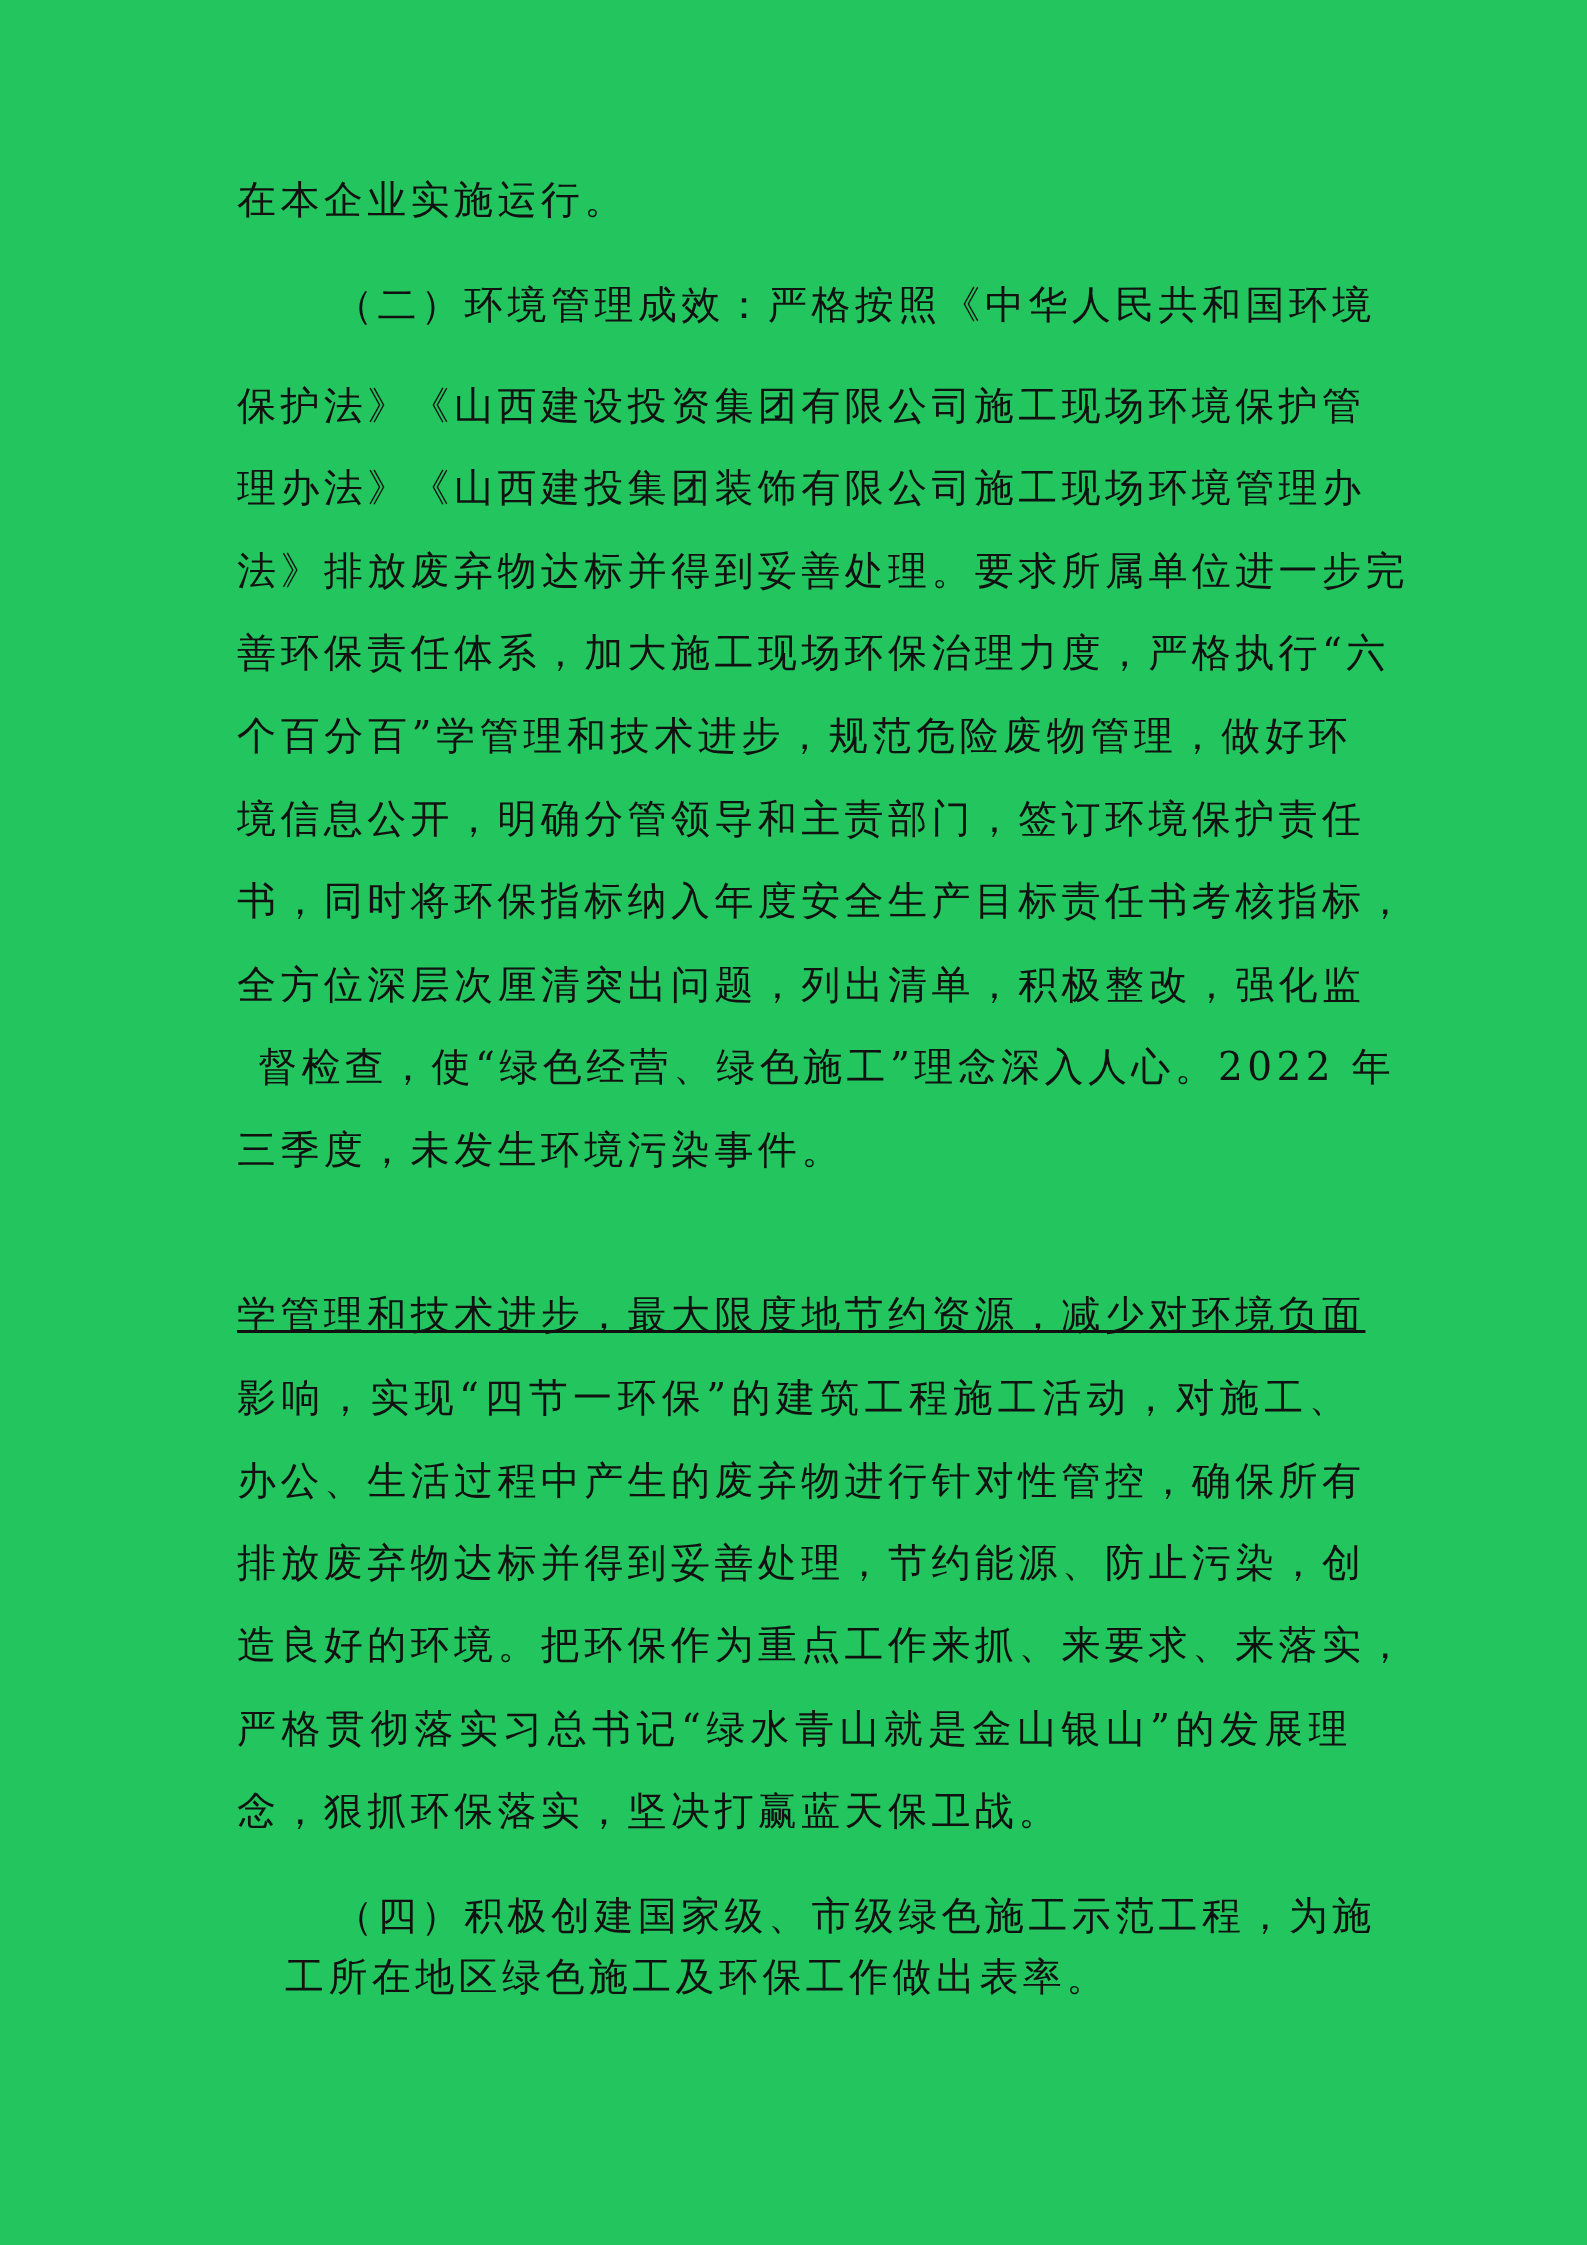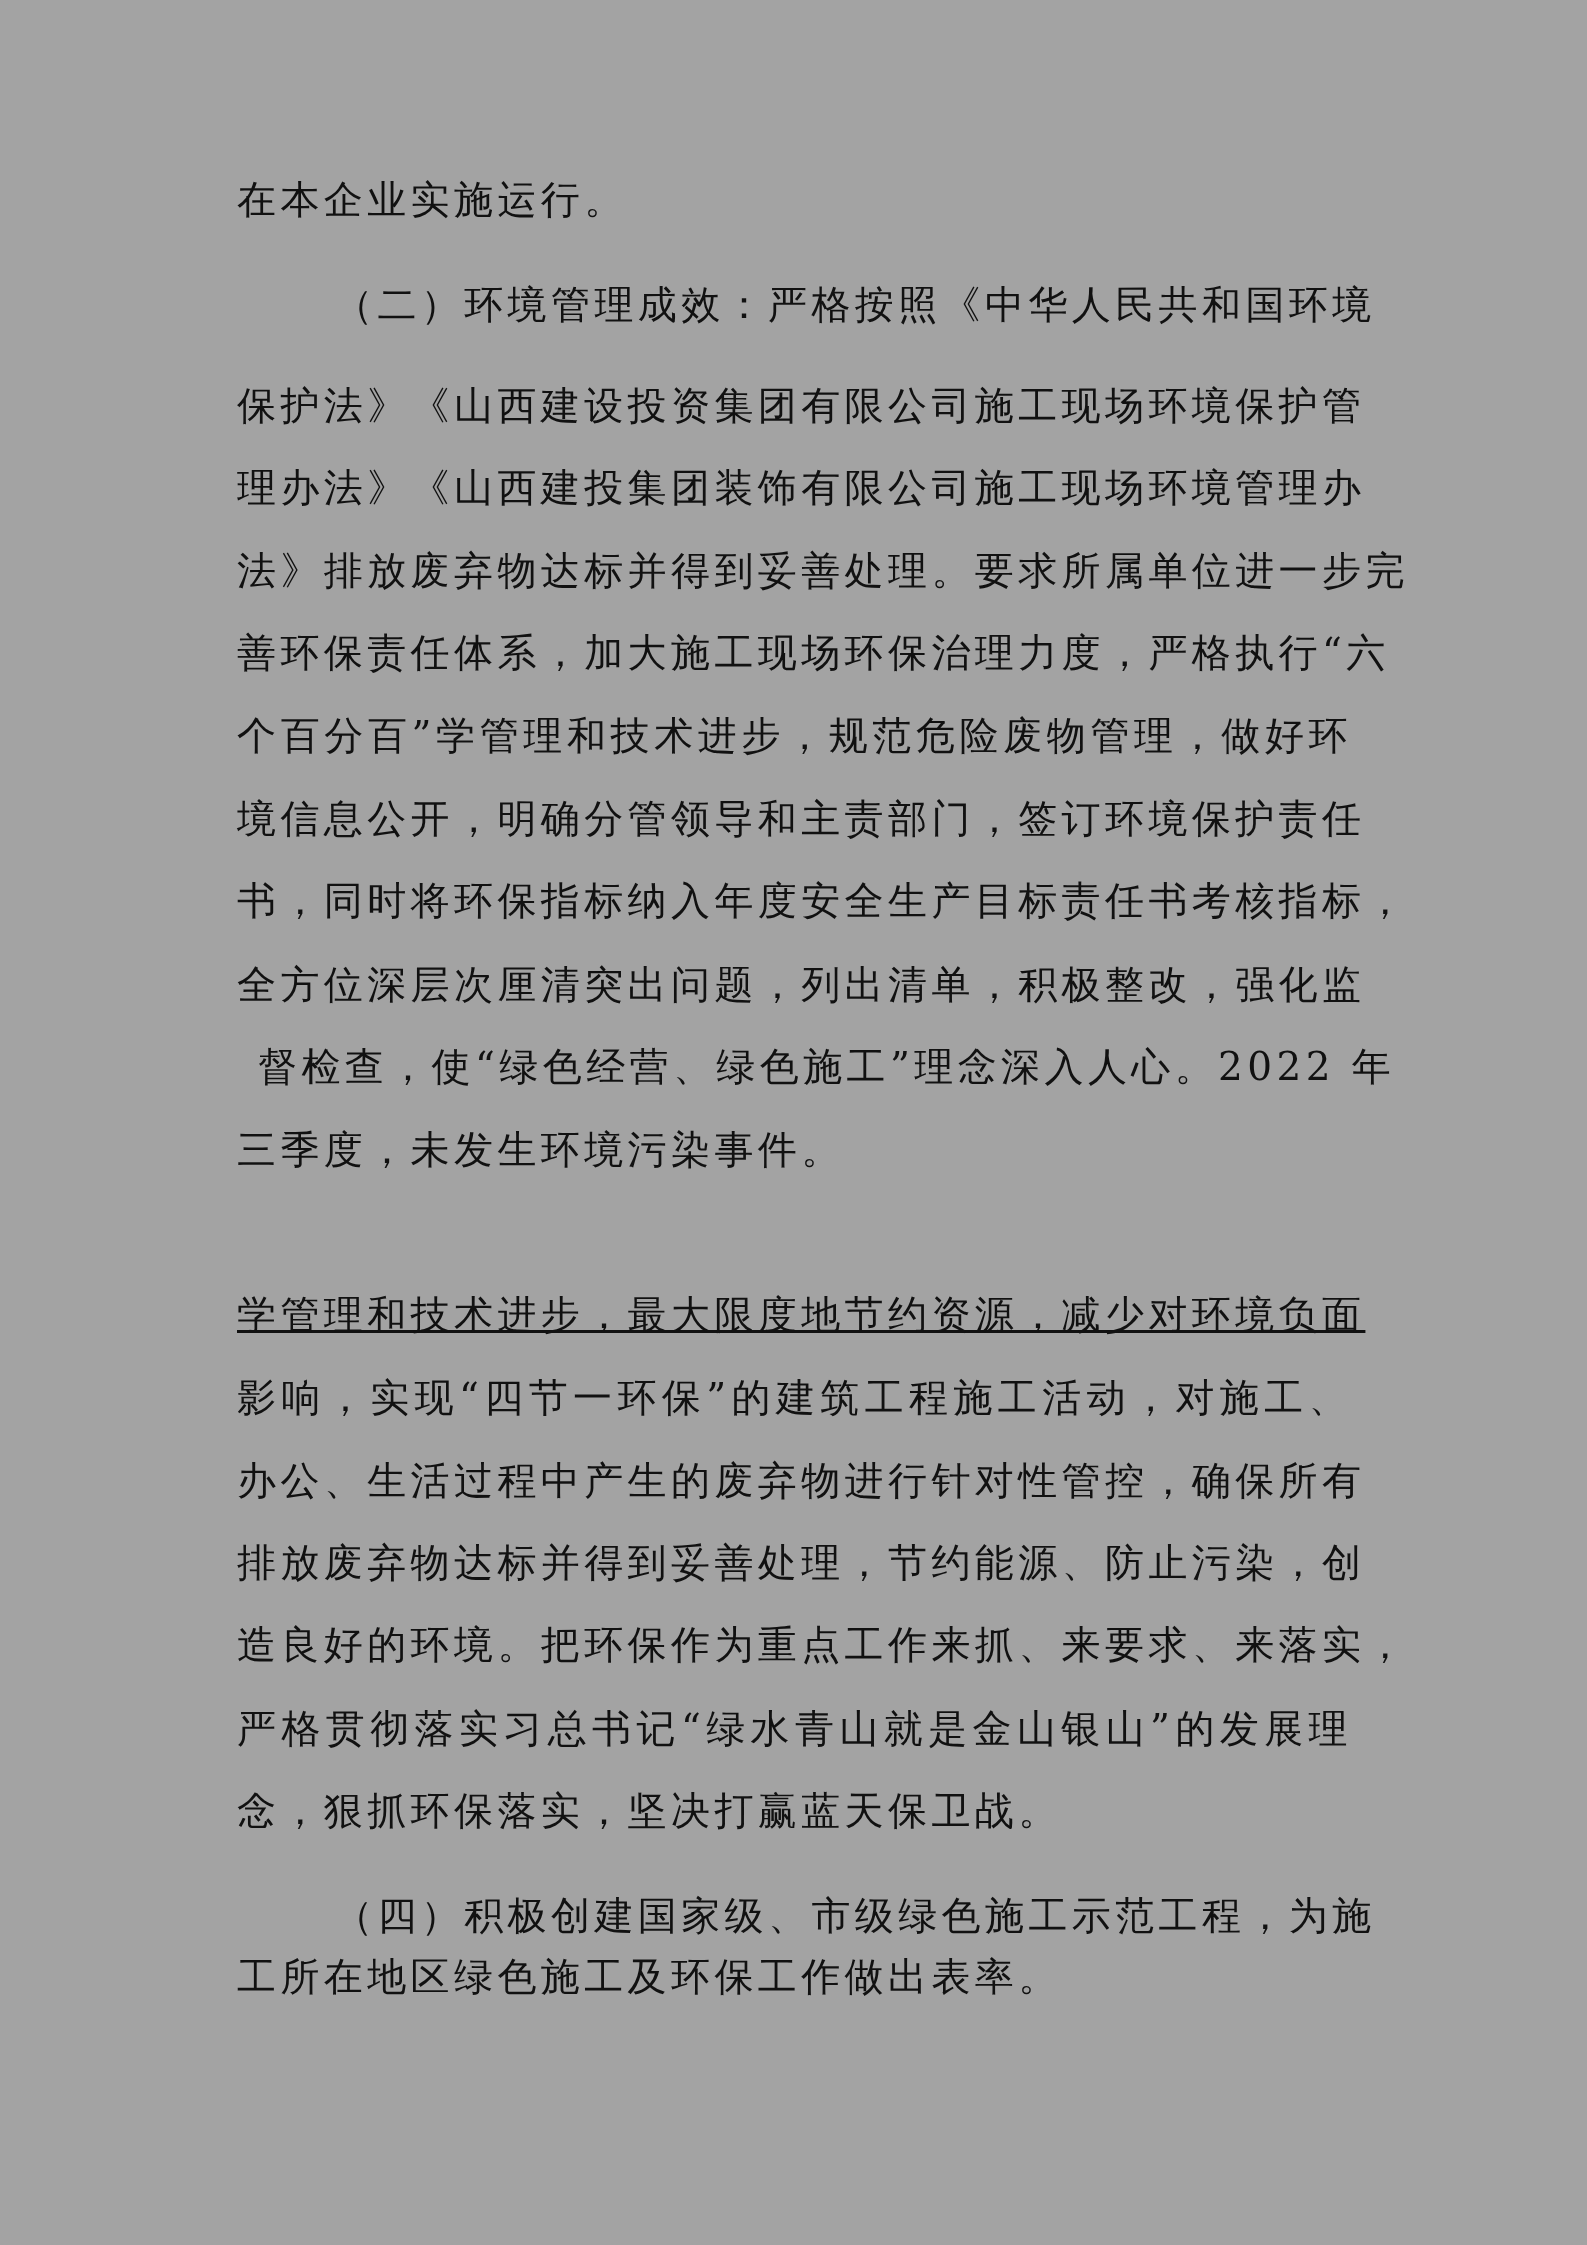--- a/index.html
+++ b/index.html
@@ -12,21 +12,21 @@
       height: 2245px;
       position: relative;
       overflow: hidden;
     }
     .page {
       position: absolute;
       left: 0;
       top: 0;
       width: 1587px;
       height: 2245px;
-      background: #a3a3a3;
+      background: #22c55e;
     }
     .line {
       position: absolute;
       left: 237px;
       width: 1115px;
       height: 60px;
       font-family: "DejaVu Serif", "Liberation Serif", serif;
       font-size: 39px;
       line-height: 60px;
       color: #111111;
@@ -62,14 +62,14 @@
     <div class="line" style="top: 1037px; margin-left: 21px;">督检查，使“绿色经营、绿色施工”理念深入人心。2022 年</div>
     <div class="line last" style="top: 1120px;">三季度，未发生环境污染事件。</div>
     <div class="line" style="top: 1285px; text-decoration: underline;">学管理和技术进步，最大限度地节约资源，减少对环境负面</div>
     <div class="line" style="top: 1368px;">影响，实现“四节一环保”的建筑工程施工活动，对施工、</div>
     <div class="line" style="top: 1451px;">办公、生活过程中产生的废弃物进行针对性管控，确保所有</div>
     <div class="line" style="top: 1533px;">排放废弃物达标并得到妥善处理，节约能源、防止污染，创</div>
     <div class="line" style="top: 1615px;">造良好的环境。把环保作为重点工作来抓、来要求、来落实，</div>
     <div class="line" style="top: 1699px;">严格贯彻落实习总书记“绿水青山就是金山银山”的发展理</div>
     <div class="line last" style="top: 1781px;">念，狠抓环保落实，坚决打赢蓝天保卫战。</div>
     <div class="line indent" style="top: 1864px;">（四）积极创建国家级、市级绿色施工示范工程，为施</div>
-    <div class="line last" style="top: 1947px;">工所在地区绿色施工及环保工作做出表率。</div>
+    <div class="line last" style="top: 1947px; margin-left: 48px;">工所在地区绿色施工及环保工作做出表率。</div>
   </div>
 
 </body></html>

